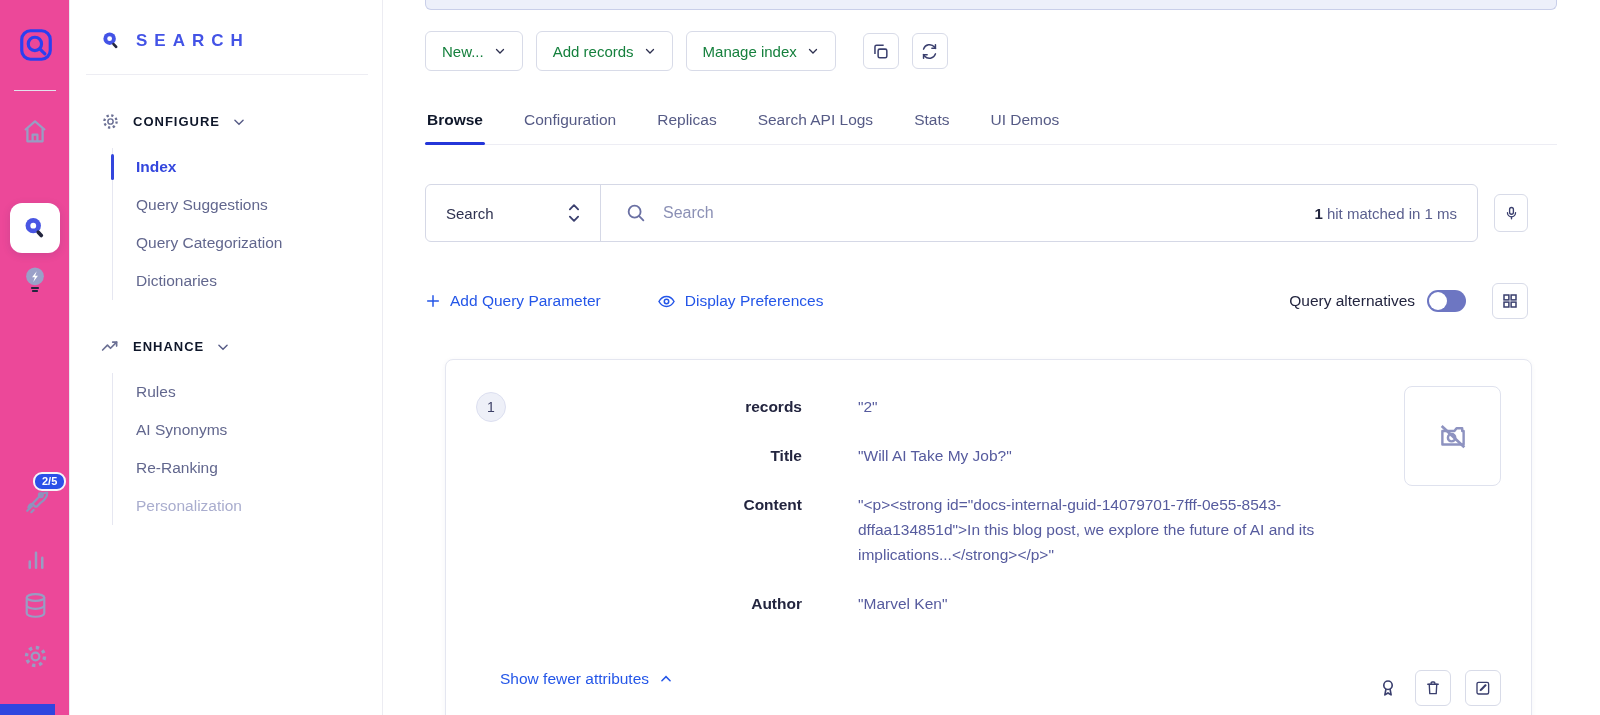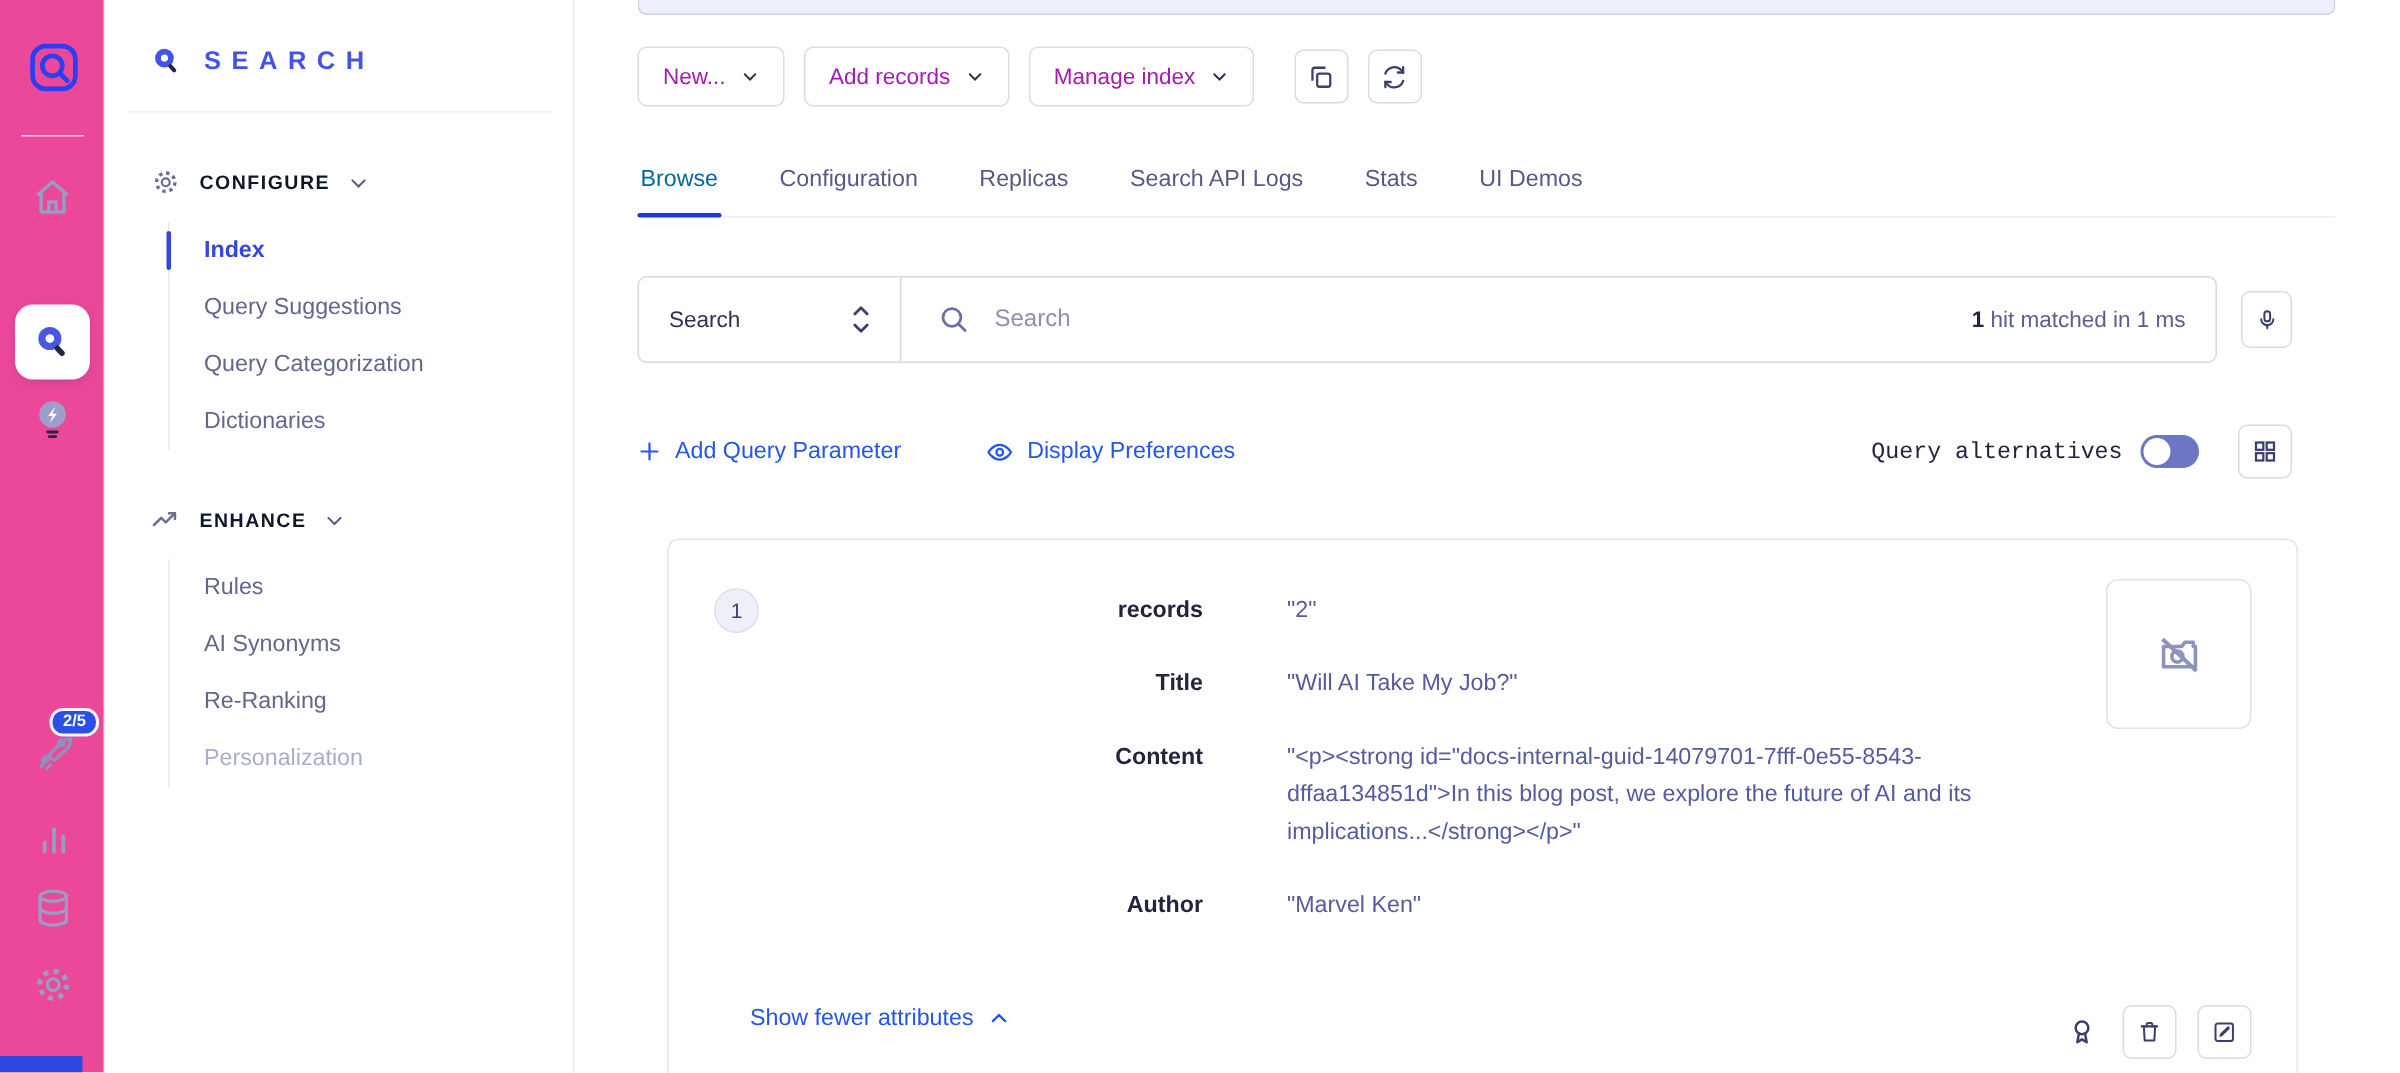--- a/index.html
+++ b/index.html
@@ -61,31 +61,31 @@
   .main { flex:1; position:relative; padding-left:42px; }
   .index-remnant {
     position:absolute; top:0; left:42px; right:43px; height:10px;
     background:#edf0fa; border:1px solid #c9cfe9; border-top:none;
     border-radius:0 0 6px 6px;
   }
   .toolbar { margin-top:31px; display:flex; align-items:center; gap:13px; }
   .btn-drop {
     height:40px; background:#fff; border:1px solid #d8dbe8; border-radius:6px;
     display:flex; align-items:center; gap:10px; padding:0 16px;
-    font-size:15px; color:#a21caf; cursor:pointer; font-family:inherit;
+    font-size:15px; color:#15803d; cursor:pointer; font-family:inherit;
   }
   .btn-icon {
     width:36px; height:36px; background:#fff; border:1px solid #d8dbe8; border-radius:6px;
     display:flex; align-items:center; justify-content:center; cursor:pointer;
   }
   .toolbar .gap-sm { width:1px; }
 
   .tabs { margin-top:34px; margin-right:43px; display:flex; gap:37px; border-bottom:1px solid #ededf4; }
   .tab { font-size:15.5px; color:#565b86; padding:6px 2px 15px; cursor:pointer; position:relative; }
-  .tab.active { color:#0369a1; font-weight:400; }
+  .tab.active { color:#0f172a; font-weight:700; }
   .tab.active::after {
     content:""; position:absolute; left:0; right:0; bottom:-1px; height:3px; background:#2436d9; border-radius:2px;
   }
 
   .search-row { margin-top:39px; display:flex; align-items:center; }
   .search-box {
     width:1053px; height:58px; border:1px solid #d5d8e6; border-radius:6px;
     display:flex; align-items:center; background:#fff;
   }
   .search-scope {
@@ -99,21 +99,21 @@
   }
   .search-input-wrap input::placeholder { color:#8b90b5; }
   .search-stats { font-size:15px; color:#5a5f8e; white-space:nowrap; }
   .search-stats b { color:#23263f; font-weight:700; }
   .mic-btn { margin-left:16px; width:34px; height:38px; }
 
   .query-row { margin-top:41px; margin-right:72px; display:flex; align-items:center; }
   .link { display:flex; align-items:center; gap:9px; color:#2456e8; font-size:15.5px; cursor:pointer; }
   .link + .link { margin-left:56px; }
   .query-row .spacer { flex:1; }
-  .alt-label { font-size:15.5px; color:#23253f; margin-right:12px;font-family:Liberation Mono, monospace; }
+  .alt-label { font-size:15.5px; color:#23253f; margin-right:12px; }
   .toggle {
     width:39px; height:22px; background:#6d76c2; border-radius:11px; position:relative; cursor:pointer; margin-right:26px;
   }
   .toggle .knob { position:absolute; top:2px; left:2px; width:18px; height:18px; background:#fff; border-radius:50%; }
 
   
   .hit-card {
     margin:40px 0 0 20px; width:1087px; min-height:400px;
     background:#fff; border:1px solid #e4e6f0; border-radius:8px;
     box-shadow:0 1px 5px rgba(45,50,100,.05); padding:26px 30px 24px;

